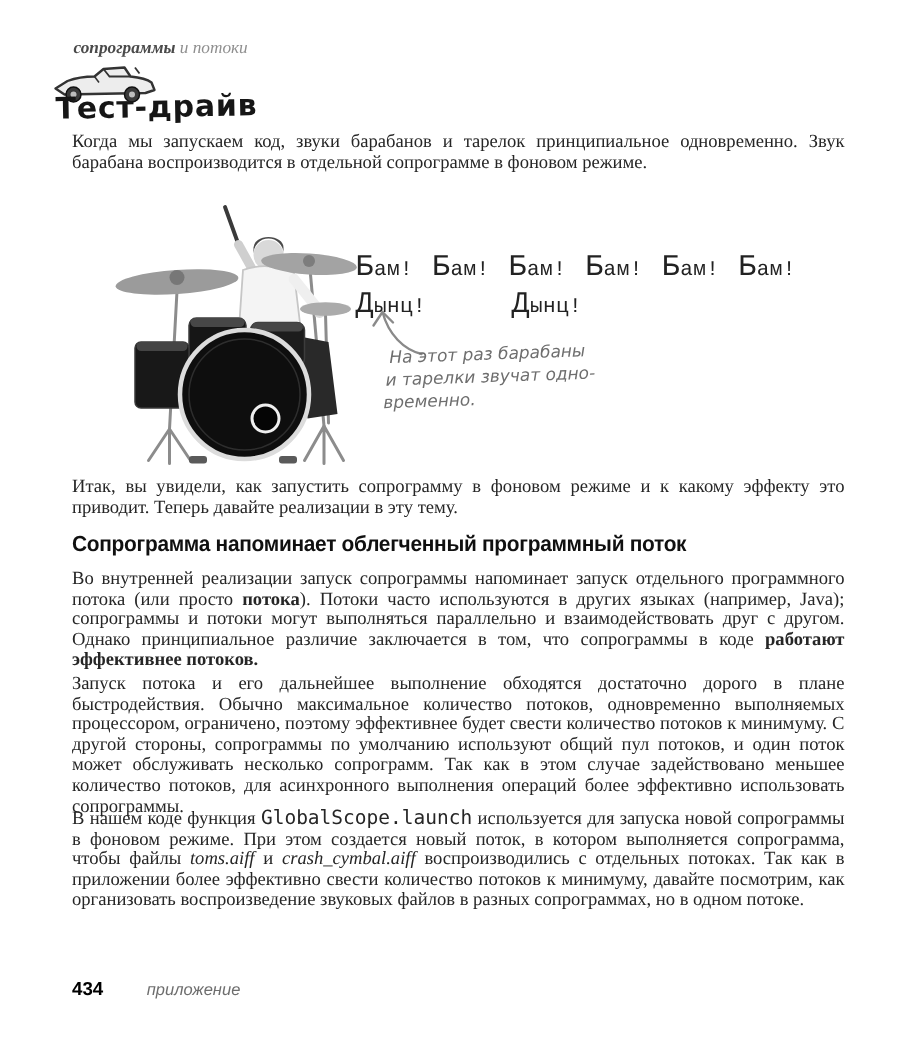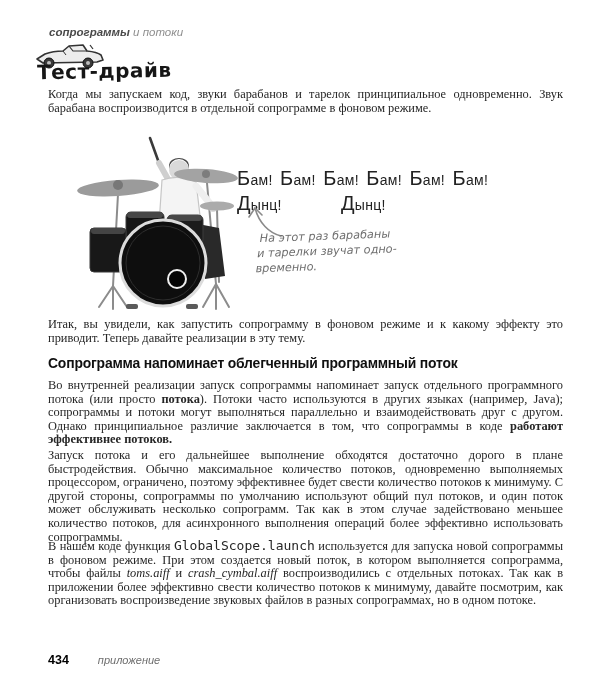--- a/index.html
+++ b/index.html
@@ -1,21 +1,21 @@
 <!DOCTYPE html>
 <html><head>
 <meta charset="utf-8">
 <style>
   html,body{margin:0;padding:0;background:#fff;}
   .page{position:relative;width:600px;height:695px;background:#fff;overflow:hidden;
         font-family:"Liberation Serif",serif;color:#262626;}
   .abs{position:absolute;}
 
   
-  .runhead{left:49px;top:26px;font-family:Liberation Sans, sans-serif;font-style:italic;font-size:11.5px;}
+  .runhead{left:49px;top:26px;font-family:Liberation Serif, serif;font-style:italic;font-size:11.5px;}
   .runhead .b{font-weight:bold;color:#4a4a4a;}
   .runhead .r{color:#8f8f8f;}
 
   
   .car{left:33px;top:43px;width:74px;height:27px;}
   .tdtitle{left:37px;top:59px;font-family:"DejaVu Sans",sans-serif;font-weight:bold;
            font-size:20px;color:#161616;letter-spacing:.5px;transform:rotate(-1deg);}
 
   
   .para{left:48px;width:515px;font-size:12.4px;line-height:13.6px;text-align:justify;}
@@ -23,21 +23,21 @@
   .b{font-weight:bold;}
   .it{font-style:italic;}
   .code{font-family:"DejaVu Sans Mono",monospace;font-size:13px;}
   .heading{left:48px;top:355px;font-family:"Liberation Sans",sans-serif;font-weight:bold;
            font-size:14.5px;color:#101010;letter-spacing:-.2px;transform:scaleX(.96);transform-origin:left;}
 
   
   .drummer{left:66px;top:136px;width:172px;height:176px;}
 
   
-  .sfx{left:237px;top:167px;width:200px;font-family:Liberation Sans, sans-serif;color:#222;}
+  .sfx{left:237px;top:167px;width:200px;font-family:Liberation Mono, monospace;color:#222;}
   .bamline{white-space:nowrap;}
   .bam{display:inline-block;font-size:14px;margin-right:3px;letter-spacing:.3px;}
   .bam::first-letter{font-size:20px;}
   .dyncline{position:relative;height:24px;margin-top:2px;}
   .dync{display:inline-block;font-size:14px;letter-spacing:.3px;position:absolute;top:0;}
   .dync::first-letter{font-size:20px;}
   .dync.leftw{left:0;}
   .dync.rightw{left:104px;}
 
   

